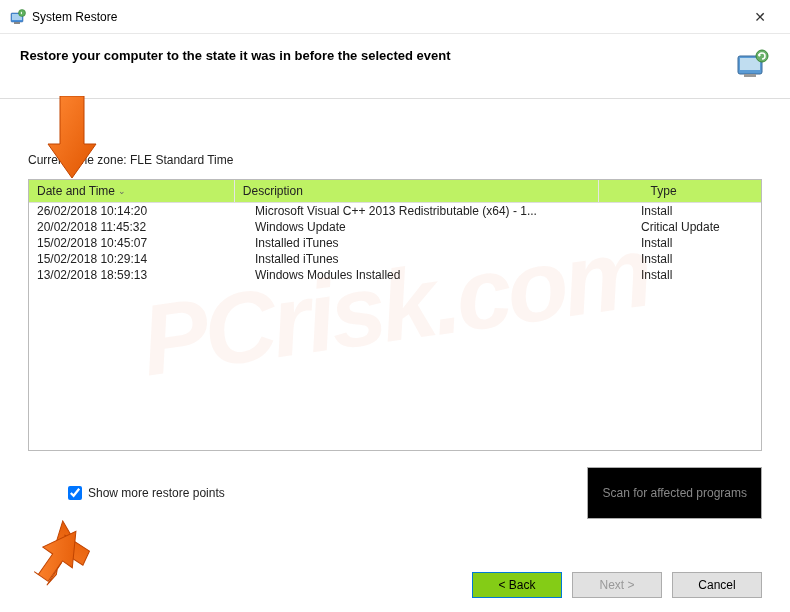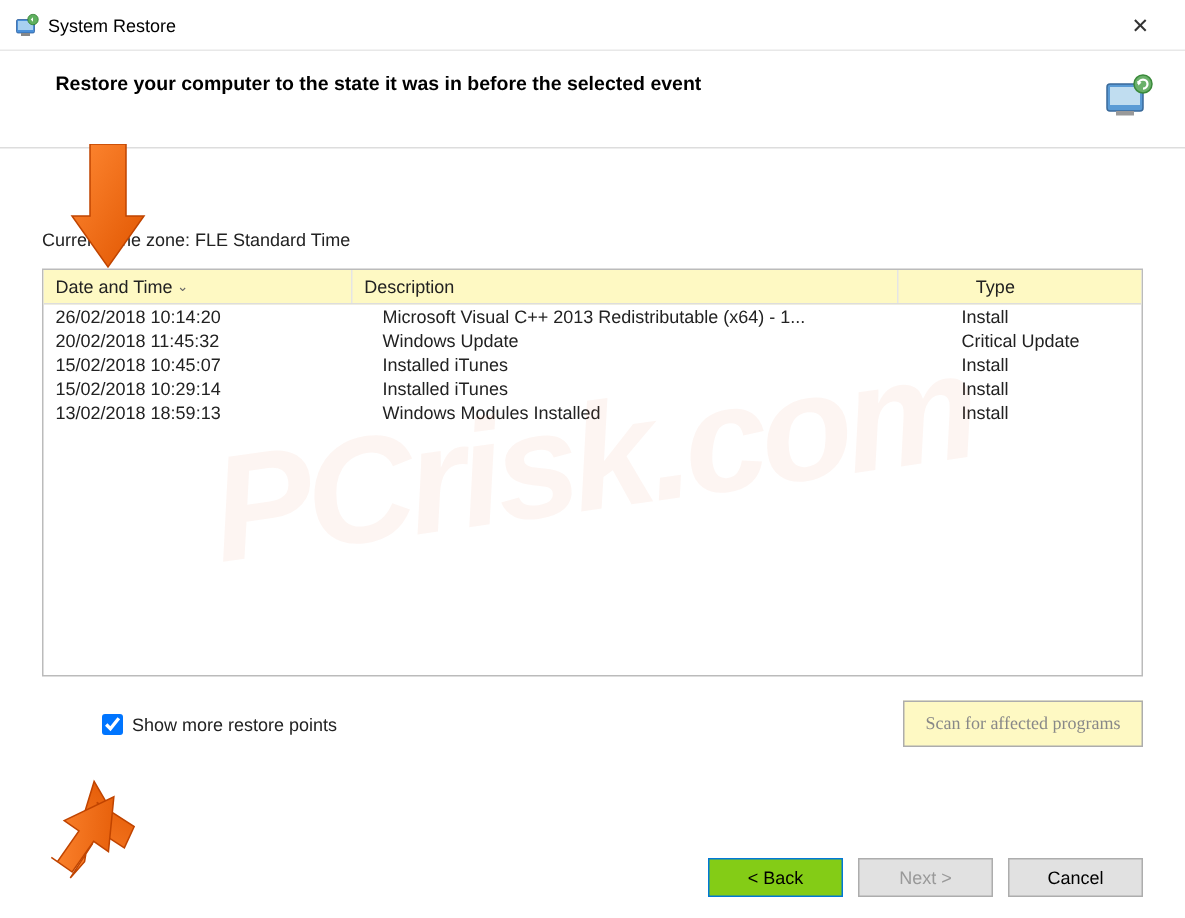--- a/index.html
+++ b/index.html
@@ -25,40 +25,40 @@
       position: relative;
     }
     .titlebar-title { font-size: 12px; color: #000; flex: 1; }
     .close-btn {
       font-size: 14px;
       padding: 2px 14px;
       cursor: pointer;
       color: #333;
     }
     .header {
-      padding: 14px 20px 10px 37px;
+      padding: 14px 20px 10px 20px;
       display: flex;
       align-items: flex-start;
       justify-content: space-between;
     }
     .header-text { font-size: 13px; font-weight: bold; color: #000; }
     .header-icon { width: 36px; height: 32px; }
     .divider { border-top: 1px solid #ddd; margin: 8px 0 0 0; }
     .content { padding: 18px 28px; }
     .timezone { font-size: 12px; color: #222; margin-bottom: 12px; margin-top: 36px; }
     .table-wrap {
       border: 1px solid #bbb;
       height: 272px;
       overflow: hidden;
       background: #fff;
     }
     .table-header {
       display: flex;
       border-bottom: 1px solid #ddd;
-      background: #fef9c3;
+      background: #bef264;
     }
     .th {
       padding: 4px 8px;
       font-size: 12px;
       color: #222;
       border-right: 1px solid #e5e5e5;
       display: flex;
       align-items: center;
       gap: 3px;
     }
@@ -73,27 +73,26 @@
     .bottom-row {
       display: flex;
       justify-content: space-between;
       align-items: center;
       margin-top: 16px;
     }
     .checkbox-wrap { display: flex; align-items: center; gap: 6px; cursor: pointer; padding-left: 40px; }
     .checkbox-wrap input { width: 14px; height: 14px; }
     .checkbox-label { font-size: 12px; color: #222; }
     .scan-btn {
-      background: #fef9c3;
+      background: #000000;
       border: 1px solid #adadad;
-      padding: 7px 14px;
+      padding: 18px 14px;
       font-size: 12px;
       color: #888;
       cursor: default;
-      font-family: Liberation Serif, serif;
     }
     .button-bar {
       position: absolute;
       bottom: 14px;
       right: 28px;
       display: flex;
       gap: 10px;
     }
     .btn {
       min-width: 90px;

